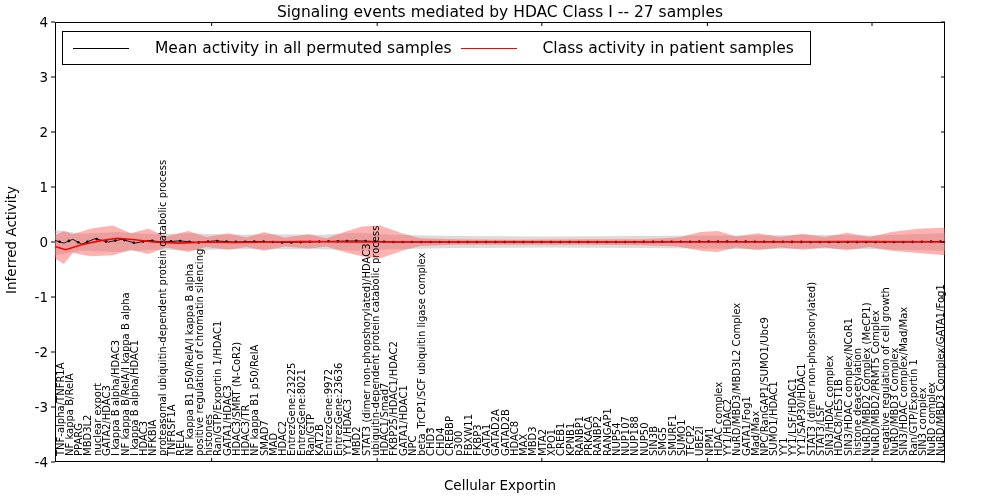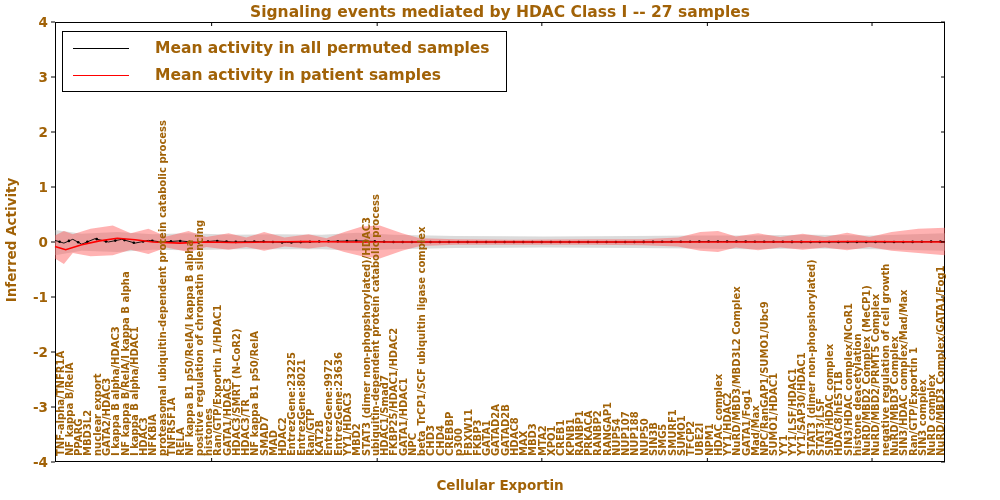--- a/index.html
+++ b/index.html
@@ -1,34 +1,33 @@
 <!DOCTYPE html>
 <html><head>
 <meta charset="utf-8">
 <style>
   html,body{margin:0;padding:0;background:#ffffff;}
   .fig{
     position:relative;width:1000px;height:500px;overflow:hidden;
-    font-family:"DejaVu Sans","Liberation Sans",sans-serif;color:#a16207;
+    font-family:"DejaVu Sans","Liberation Sans",sans-serif;color:#000000;
     background:#ffffff;
-    font-weight:bold;
   }
   .plot-border{position:absolute;left:55px;top:22px;width:890px;height:440px;
     border:1px solid #000;box-sizing:border-box;background:#fff;}
   #chart-svg{position:absolute;left:0;top:0;}
   .chart-title{position:absolute;left:55px;top:3px;width:890px;text-align:center;
     font-size:15.5px;white-space:nowrap;}
   .x-axis-label{position:absolute;left:55px;top:477px;width:890px;text-align:center;font-size:13.5px;}
   .y-axis-label{position:absolute;left:-89px;top:232px;width:200px;text-align:center;
     font-size:13.5px;transform:rotate(-90deg);}
   .y-tick-label{position:absolute;width:34px;text-align:right;font-size:13.5px;line-height:16px;}
   .x-cat-label{position:absolute;white-space:nowrap;font-size:10px;line-height:11px;
     transform-origin:0 0;transform:rotate(-90deg);}
   .legend{position:absolute;left:62px;top:31px;background:#fff;border:1px solid #000;
-    padding:7px 16px 7px 10px;display:flex;flex-direction:column;gap:9px;}
+    padding:7px 16px 7px 10px;display:flex;flex-direction:row;gap:9px;}
   .legend-row{display:flex;align-items:center;}
   .legend-swatch{width:56px;display:flex;align-items:center;justify-content:center;}
   .legend-line{width:56px;height:0;border-top-width:1.6px;border-top-style:solid;}
   .legend-text{margin-left:26px;font-size:15.5px;white-space:nowrap;}
 </style>
 </head>
 <body>
 
 <div class="fig">
   <div class="chart-title">Signaling events mediated by HDAC Class I -- 27 samples</div>
@@ -292,16 +291,16 @@
     <div class="legend-row">
       <span class="legend-swatch">
         <span class="legend-line" id="swatch-permuted" style="border-top-color: rgb(0, 0, 0);"></span>
       </span>
       <span class="legend-text">Mean activity in all permuted samples</span>
     </div>
     <div class="legend-row">
       <span class="legend-swatch">
         <span class="legend-line" id="swatch-patient" style="border-top-color: rgb(255, 0, 0);"></span>
       </span>
-      <span class="legend-text">Mean activity in patient samples</span>
+      <span class="legend-text">Class activity in patient samples</span>
     </div>
   </div>
 </div>
 
 </body></html>

